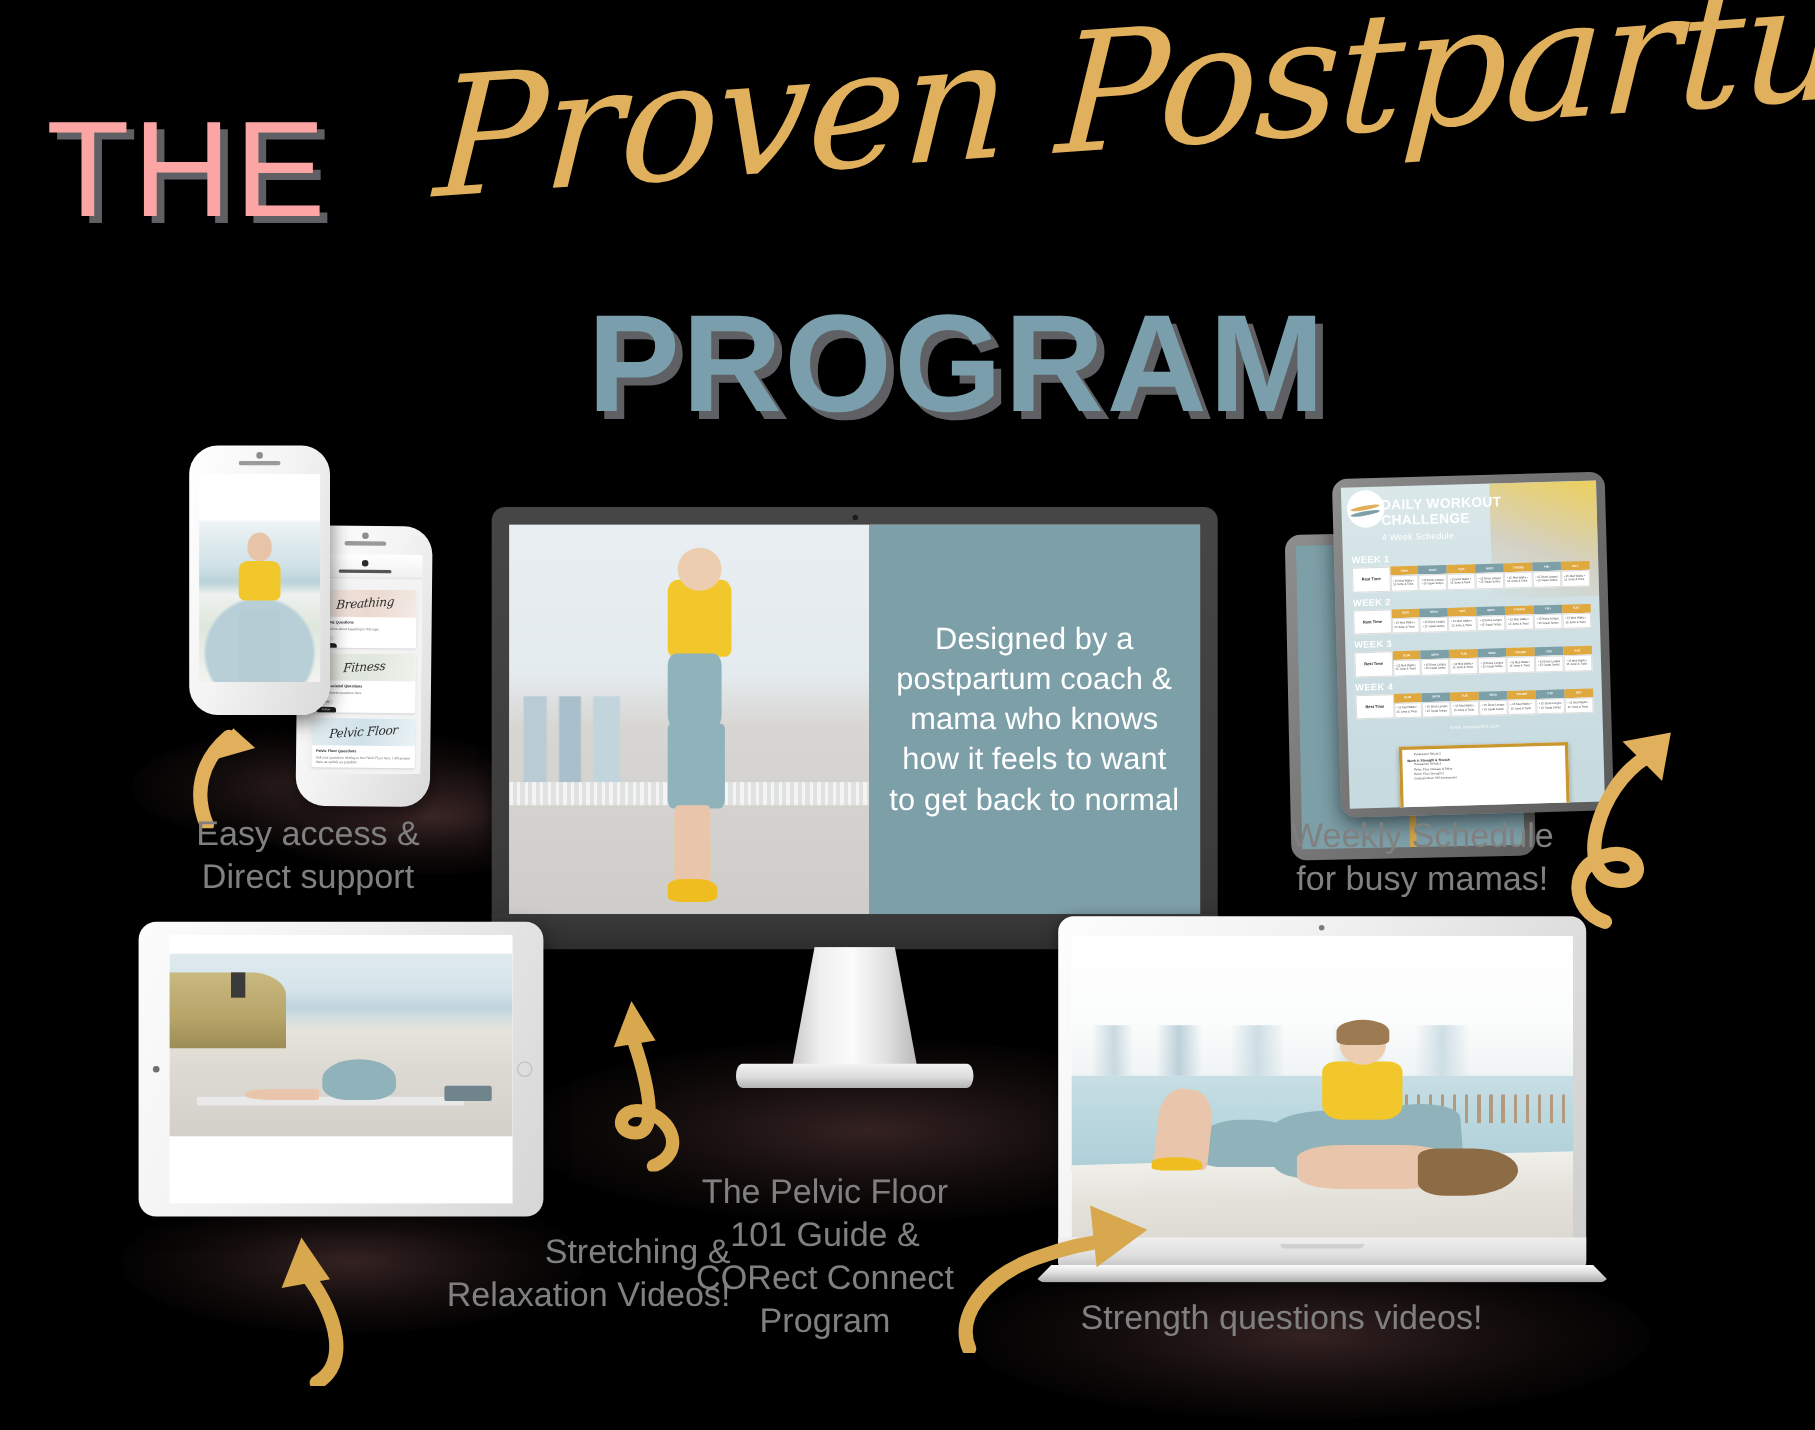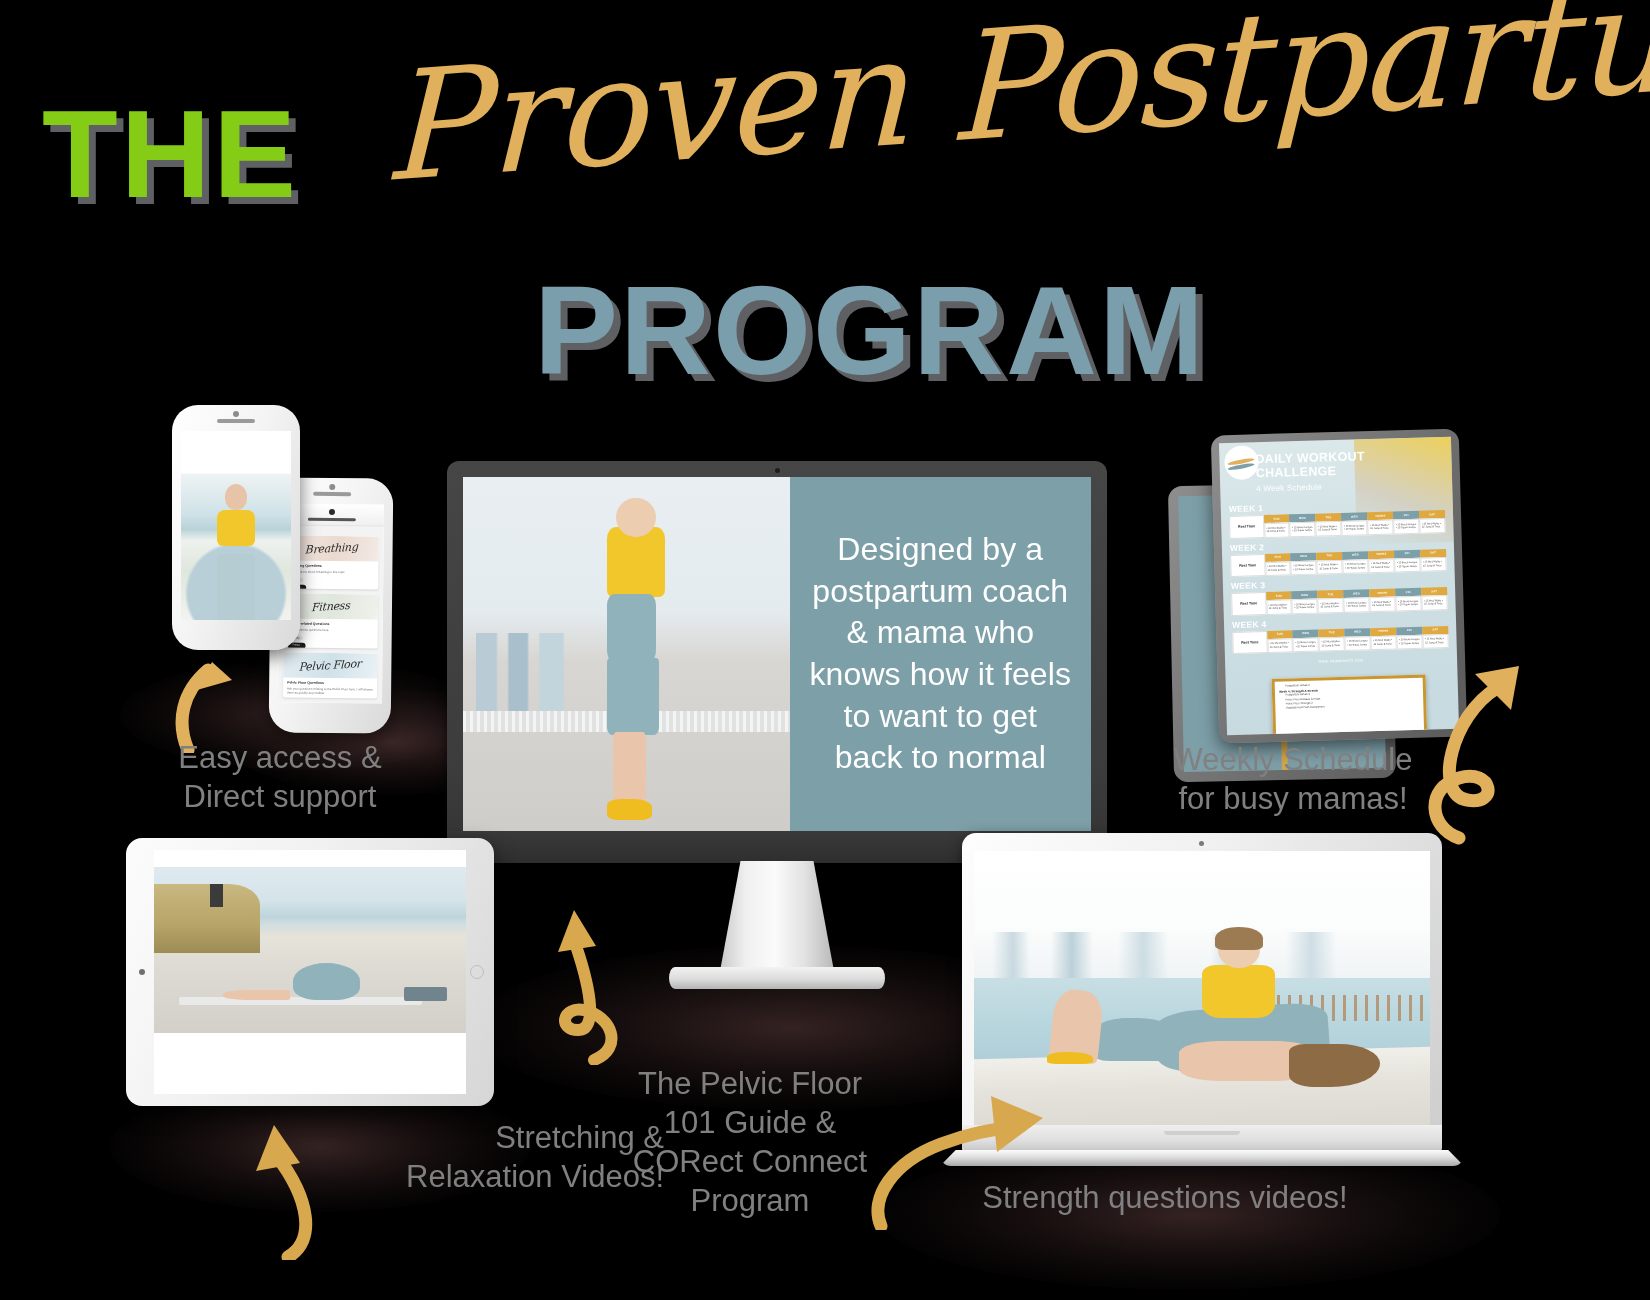--- a/index.html
+++ b/index.html
@@ -27,24 +27,24 @@
     left: 0; top: 0;
     width: 1650px;
     height: 420px;
     pointer-events: none;
   }
 
   .hl-the {
     position: absolute;
     left: 42px; top: 92px;
     font-family: "Liberation Sans", sans-serif;
-    font-weight: 700;
+    font-weight: 400;
     font-size: 124px;
     letter-spacing: 3px;
-    color: #84cc16;
+    color: #fca5a5;
     text-shadow: 7px 7px 0 #5f6063;
     line-height: 1;
   }
 
   .hl-script1 {
     position: absolute;
     left: 396px; top: 52px;
     font-family: "DejaVu Serif", serif;
     font-style: italic;
     font-weight: 400;
@@ -119,21 +119,21 @@
   .mon-copy {
     width: 48%; height: 100%;
     background: #7d9fa8;
     display: flex;
     align-items: center;
     justify-content: center;
     padding: 10px 16px;
   }
   .mon-copy p {
     color: #ffffff;
-    font-size: 32px;
+    font-size: 28px;
     line-height: 1.30;
     text-align: center;
     font-weight: 400;
     letter-spacing: 0.1px;
   }
   
   .mon-neck {
     position: absolute;
     left: 50%; top: 400px;
     margin-left: -57px;

